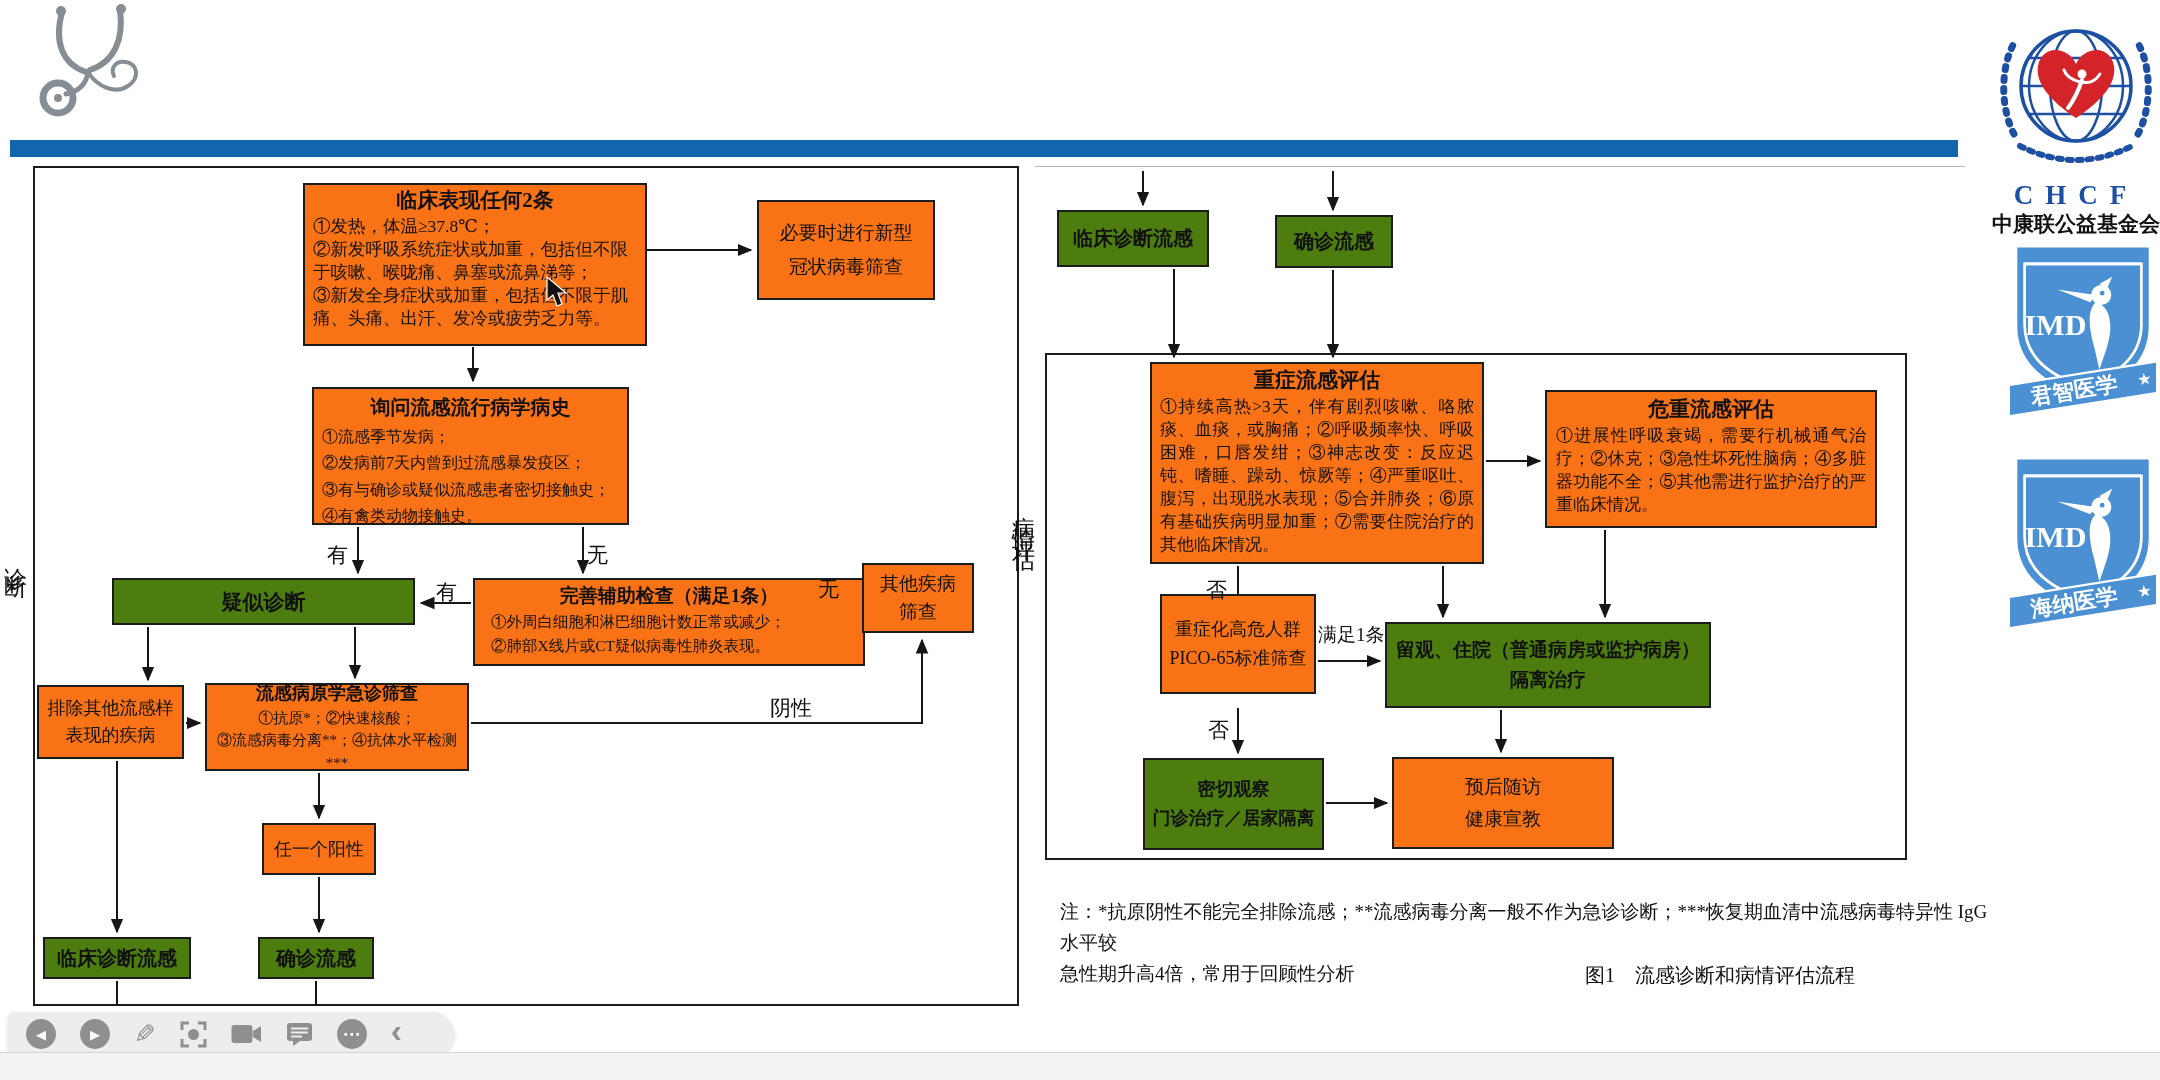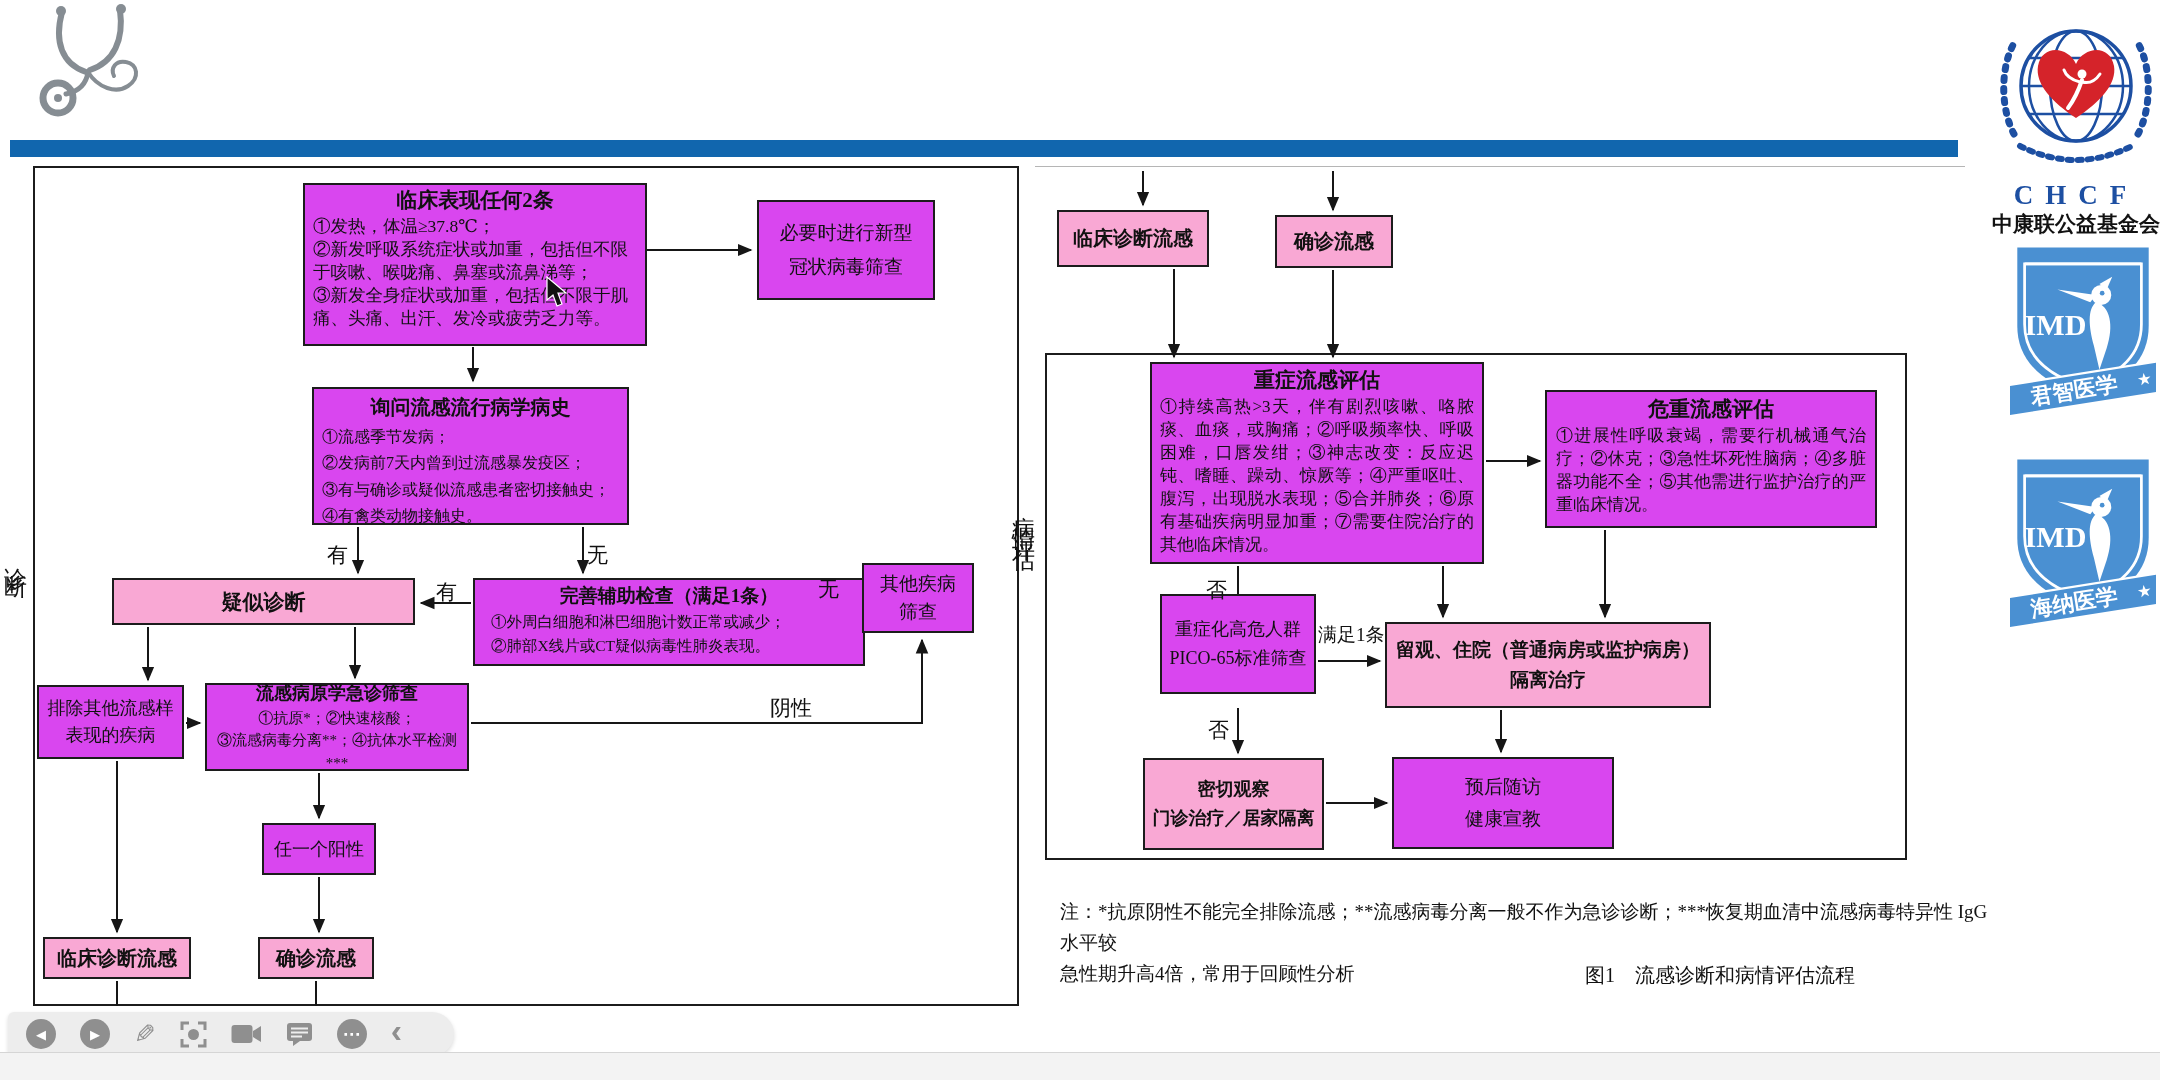--- a/index.html
+++ b/index.html
@@ -1,22 +1,22 @@
 <!DOCTYPE html>
 <html><head>
 <meta charset="utf-8">
 <style>
   html,body{margin:0;padding:0;background:#e8e8e8;width:2160px;height:1080px;overflow:hidden}
   .stage{position:relative;width:2160px;height:1080px;background:#fff;font-family:"Liberation Sans",sans-serif;color:#111}
   .abs{position:absolute}
   .title{position:absolute;left:200px;top:48px;font-size:66px;font-weight:900;color:#1868b4;letter-spacing:3px;font-family:"Liberation Sans",sans-serif}
   .blue-bar{position:absolute;left:10px;top:140px;width:1948px;height:17px;background:#1166ae}
   .frame{position:absolute;border:2px solid #1c1c1c;background:transparent;box-sizing:border-box}
-  .fbox{position:absolute;background:#d946ef;border:2px solid #1c1c1c;font-family:"Liberation Serif","DejaVu Serif",serif;color:#111;box-sizing:border-box}
-  .fbox.gray{background:#f9a8d4}
+  .fbox{position:absolute;background:#f97316;border:2px solid #1c1c1c;font-family:"Liberation Serif","DejaVu Serif",serif;color:#111;box-sizing:border-box}
+  .fbox.gray{background:#4d7c0f}
   .cc{display:flex;flex-direction:column;align-items:center;justify-content:center;text-align:center}
   .bt{font-weight:bold;text-align:center}
   .flabel{position:absolute;font-family:"Liberation Serif","DejaVu Serif",serif;color:#111;font-size:21px}
   .vlab{position:absolute;writing-mode:vertical-rl;text-orientation:upright;font-family:"Liberation Serif","DejaVu Serif",serif;font-size:23px;color:#111}
   .fl{stroke:#161616;stroke-width:2;fill:none}
   .footnote{position:absolute;left:1060px;top:897px;width:940px;font-family:"Liberation Serif","DejaVu Serif",serif;font-size:19px;line-height:1.62;color:#111}
   .caption{position:absolute;left:1145px;top:962px;width:710px;text-align:right;font-family:"Liberation Serif","DejaVu Serif",serif;font-size:20px;color:#111}
   .toolbar{position:absolute;left:8px;top:1012px;width:446px;height:44px;background:#ededed;border-radius:6px 22px 22px 6px;display:flex;align-items:center;gap:24px;padding:0 10px 0 18px;box-sizing:border-box;box-shadow:0 2px 4px rgba(0,0,0,.14)}
   .tbtn{display:flex;align-items:center;justify-content:center;cursor:pointer}
   .circ{width:30px;height:30px;border-radius:50%;background:#8f8f8f;color:#fff;display:flex;align-items:center;justify-content:center;font-size:13px}

